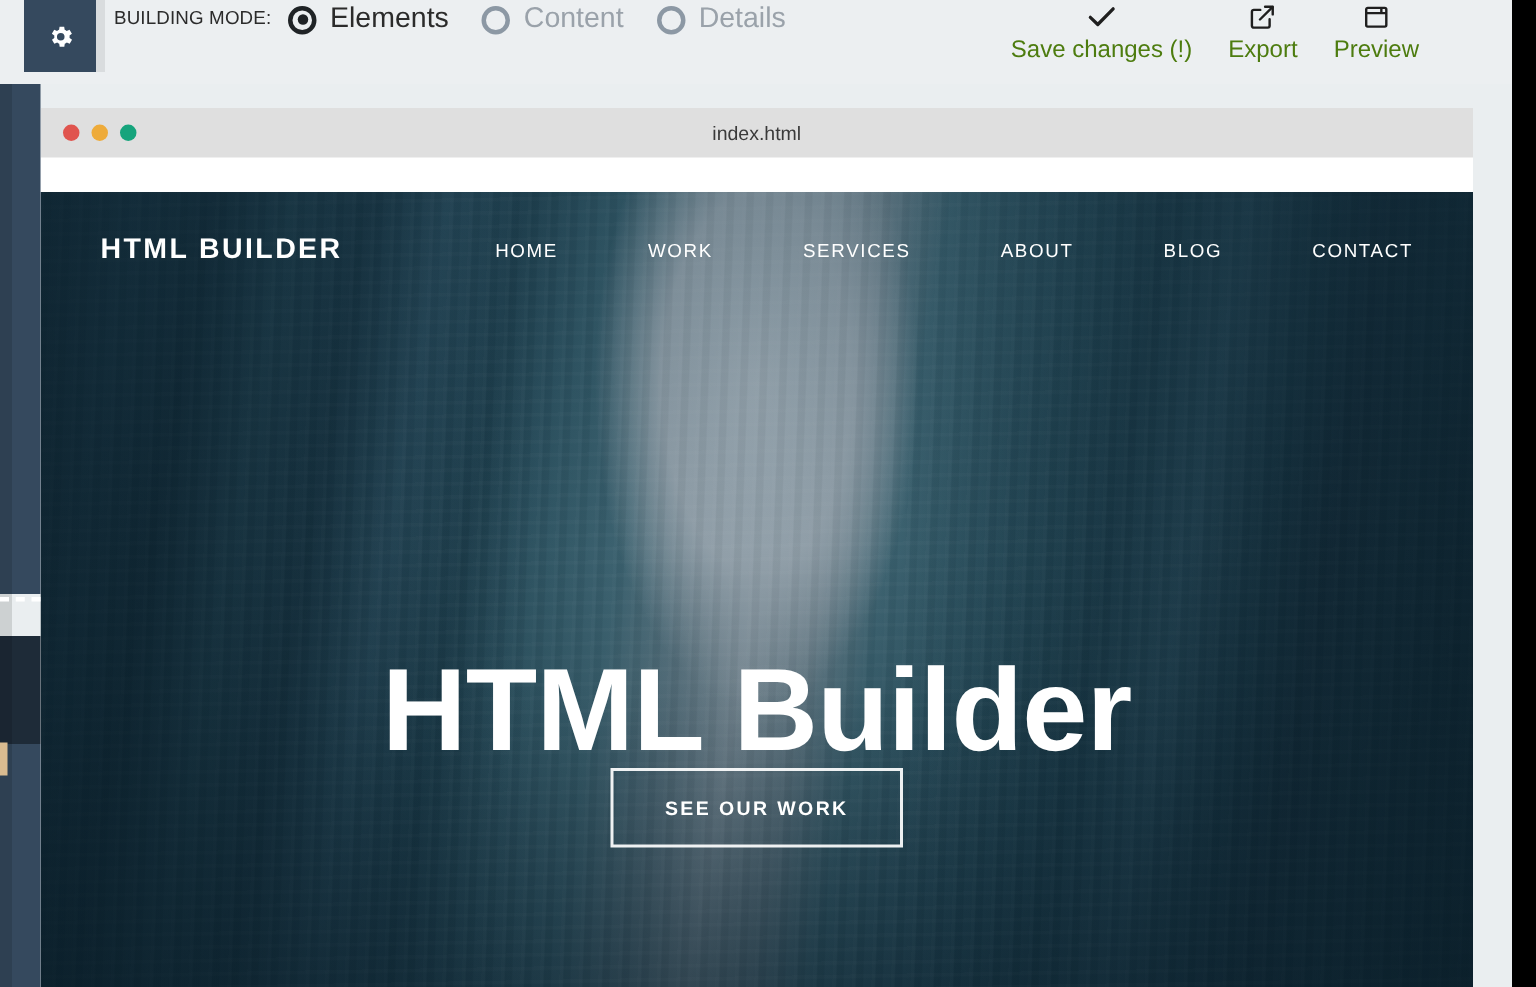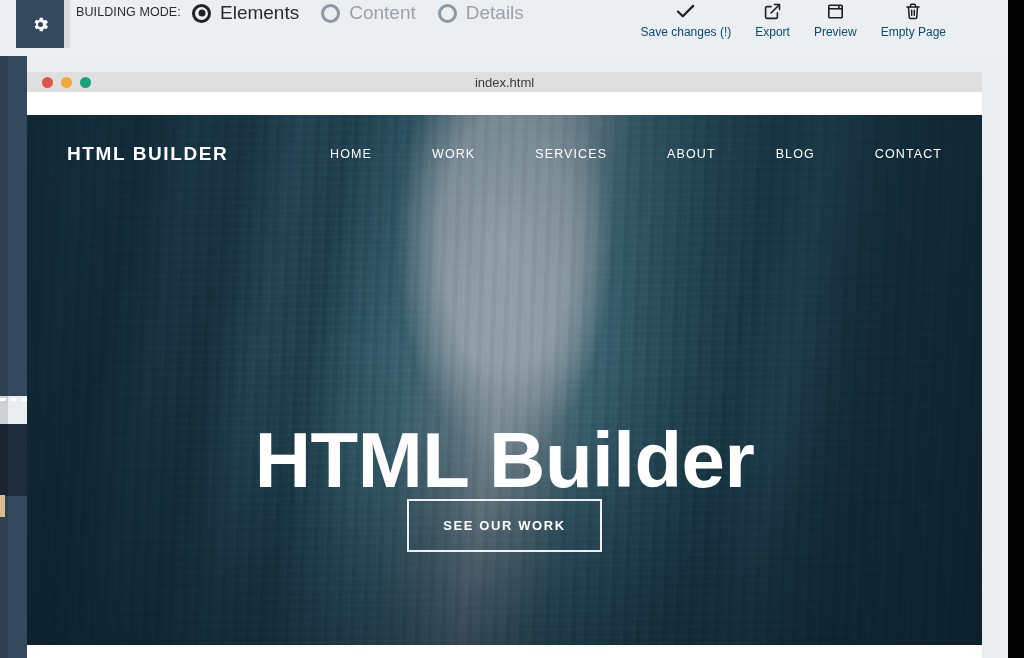--- a/index.html
+++ b/index.html
@@ -110,22 +110,22 @@
     padding: 0 12px;
     min-width: 50px;
   }
   .action-icon {
     height: 18px;
     display: flex; align-items: center; justify-content: center;
     margin-bottom: 5px;
   }
   .action-icon svg { display: block; }
   .action-label {
-    font-size: 12px;
-    color: #0c4a6e;
+    font-size: 16px;
+    color: #4d7c0f;
     white-space: nowrap;
   }
 
   
   .left-strip {
     position: absolute; left: 0; top: 48px;
     width: 27px; height: 610px;
     z-index: 15;
   }
   .strip-seg {
@@ -158,21 +158,21 @@
 
   
   .browser {
     position: absolute; left: 27px; top: 72px;
     width: 955px; height: 586px;
     background: #ffffff;
     overflow: hidden;
   }
   .browser-chrome {
     position: relative;
-    height: 20px;
+    height: 33px;
     background: #dfdfdf;
     display: flex; align-items: center;
   }
   .dots { display: flex; align-items: center; margin-left: 15px; gap: 8px; }
   .dot { width: 11px; height: 11px; border-radius: 50%; }
   .dot.red { background: #e0544e; }
   .dot.amber { background: #eeab3a; }
   .dot.green { background: #16a47c; }
   .chrome-title {
     position: absolute; left: 0; right: 0;
@@ -370,31 +370,20 @@
           <span class="action-icon">
             <svg width="17" height="17" viewBox="0 0 18 18" fill="none" stroke="#1f1f1f" stroke-width="1.7" stroke-linejoin="round">
               <rect x="1.9" y="2.4" width="14.2" height="13.2" rx="1.1"></rect>
               <path d="M1.9 6.1h14.2"></path>
               <path d="M12.6 2.4v3.7"></path>
             </svg>
           </span>
           <span class="action-label">Preview</span>
         </div>
 
-        <div class="action-btn">
-          <span class="action-icon">
-            <svg width="16" height="17" viewBox="0 0 16 18" fill="none" stroke="#1f1f1f" stroke-width="1.6" stroke-linecap="round" stroke-linejoin="round">
-              <path d="M1.6 4.2h12.8"></path>
-              <path d="M5.4 4.2V2.4a1 1 0 0 1 1-1h3.2a1 1 0 0 1 1 1v1.8"></path>
-              <path d="M3.2 4.2l.8 11a1.2 1.2 0 0 0 1.2 1.1h5.6a1.2 1.2 0 0 0 1.2-1.1l.8-11"></path>
-              <path d="M6.6 7.6v5.4M9.4 7.6v5.4"></path>
-            </svg>
-          </span>
-          <span class="action-label">Empty Page</span>
-        </div>
 
       </div>
     </div>
 
     <div class="left-strip">
       <div class="strip-seg a"></div>
       <div class="strip-dark"></div>
       <div class="strip-seg c"></div>
       <div class="strip-inner-edge"></div>
       <div class="strip-dashed"></div>

